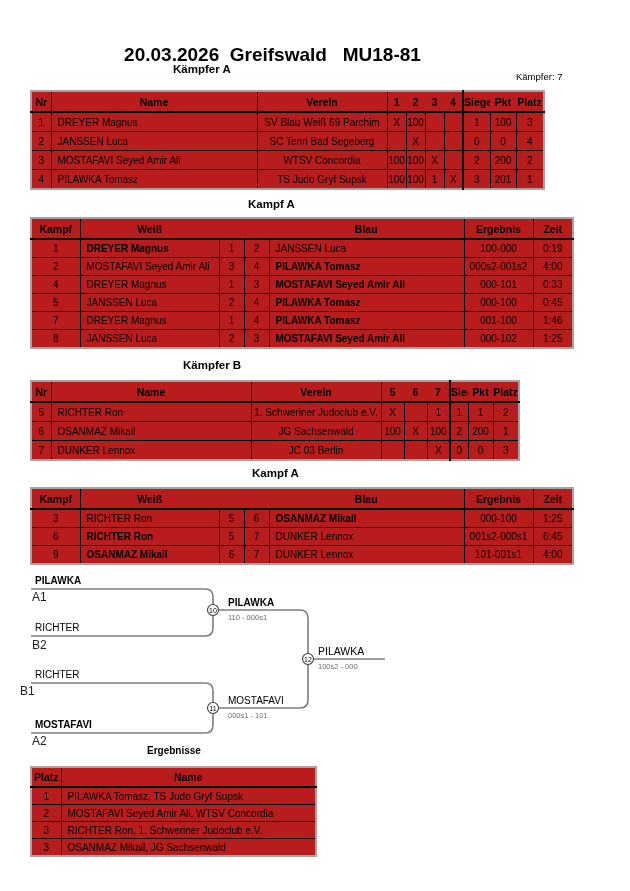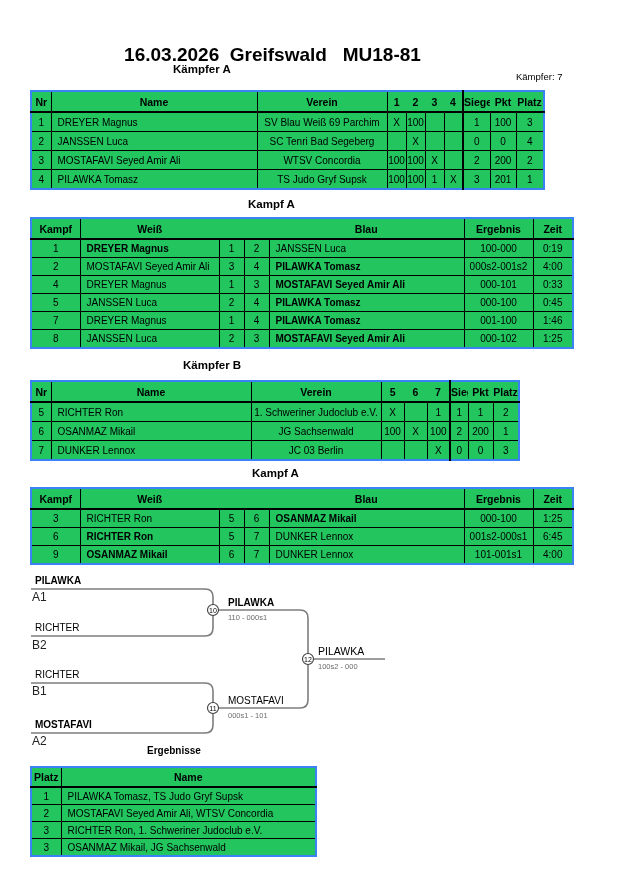--- a/index.html
+++ b/index.html
@@ -7,21 +7,21 @@
     width:630px;height:891px;position:relative;background:#fff;color:#000;
     font-family:"Liberation Sans",sans-serif;
     -webkit-font-smoothing:antialiased;
   }
   .abs{position:absolute}
   .page-title{font-size:19px;font-weight:bold;white-space:pre;text-align:center;width:545px;left:0;top:44px}
   .sec-head{font-size:11.5px;font-weight:bold;white-space:pre}
   .erg-head{font-size:10px;font-weight:bold}
   .count-label{font-size:9.5px}
 
-  table{border-collapse:collapse;table-layout:fixed;border:2px solid #3b82f6;background:#22c55e}
+  table{border-collapse:collapse;table-layout:fixed;border:2px solid #a3a3a3;background:#b91c1c}
   th,td{border:1px solid #000;padding:0;font-size:10px;text-align:center;overflow:hidden;white-space:nowrap}
   th{font-size:10.5px;font-weight:bold}
   thead th{border-bottom:2px solid #000}
   .b{font-weight:bold}
 
   
   .tA td,.tB td{height:18px}
   .tA th,.tB th{height:19px}
   th.g{border-left:0;border-right:0}
   th.gl{border-left:1px solid #000;border-right:0}
@@ -47,21 +47,21 @@
   .bracket-line-svg path{fill:none;stroke:#7d7d7d;stroke-width:1.6px}
   .bracket-line-svg circle{fill:#fff;stroke:#3f3f3f;stroke-width:1.1px}
   .bracket-line-svg text{font-family:"Liberation Sans",sans-serif;font-size:7px;fill:#000}
   .bk-name{font-size:10px;white-space:nowrap}
   .bk-seed{font-size:12px;color:#222;white-space:nowrap}
   .bk-score{font-size:7.5px;color:#6b6b6b;white-space:nowrap}
 </style>
 </head>
 <body data-name="tournament-sheet">
 
-<div class="abs page-title" data-name="page-title">16.03.2026  Greifswald   MU18-81</div>
+<div class="abs page-title" data-name="page-title">20.03.2026  Greifswald   MU18-81</div>
 <div class="abs sec-head" style="left:173px;top:63px" data-name="pool-a-heading">Kämpfer A</div>
 <div class="abs count-label" style="left:516px;top:71px" data-name="fighter-count-label">Kämpfer: 7</div>
 
 <table class="abs tA" style="left:30px;top:90px;width:513px" data-name="pool-a-table">
   <colgroup>
     <col style="width:20px">
       <col style="width:206px">
       <col style="width:130px">
     <col style="width:19px">
       <col style="width:19px">
@@ -344,21 +344,21 @@
   <text data-name="match-10-number" x="213" y="612.5" text-anchor="middle">10</text>
   <text data-name="match-11-number" x="213" y="710.5" text-anchor="middle">11</text>
   <text data-name="match-12-number" x="308" y="661.5" text-anchor="middle">12</text>
 </svg>
 
 <div class="abs bk-name b" style="left:35px;top:575px" data-name="bracket-entry-a1">PILAWKA</div>
 <div class="abs bk-seed" style="left:32px;top:590px" data-name="bracket-seed-a1">A1</div>
 <div class="abs bk-name" style="left:35px;top:622px" data-name="bracket-entry-b2">RICHTER</div>
 <div class="abs bk-seed" style="left:32px;top:638px" data-name="bracket-seed-b2">B2</div>
 <div class="abs bk-name" style="left:35px;top:669px" data-name="bracket-entry-b1">RICHTER</div>
-<div class="abs bk-seed" style="left:32px;top:684px" data-name="bracket-seed-b1">B1</div>
+<div class="abs bk-seed" style="left:20px;top:684px" data-name="bracket-seed-b1">B1</div>
 <div class="abs bk-name b" style="left:35px;top:719px" data-name="bracket-entry-a2">MOSTAFAVI</div>
 <div class="abs bk-seed" style="left:32px;top:734px" data-name="bracket-seed-a2">A2</div>
 
 <div class="abs bk-name b" style="left:228px;top:597px" data-name="semi-top-winner-label">PILAWKA</div>
 <div class="abs bk-score" style="left:228px;top:613px" data-name="semi-top-score">110 - 000s1</div>
 <div class="abs bk-name" style="left:228px;top:695px" data-name="semi-bottom-winner-label">MOSTAFAVI</div>
 <div class="abs bk-score" style="left:228px;top:711px" data-name="semi-bottom-score">000s1 - 101</div>
 <div class="abs bk-name" style="left:318px;top:645px;font-size:10.5px" data-name="final-winner-label">PILAWKA</div>
 <div class="abs bk-score" style="left:318px;top:662px" data-name="final-score">100s2 - 000</div>
 

